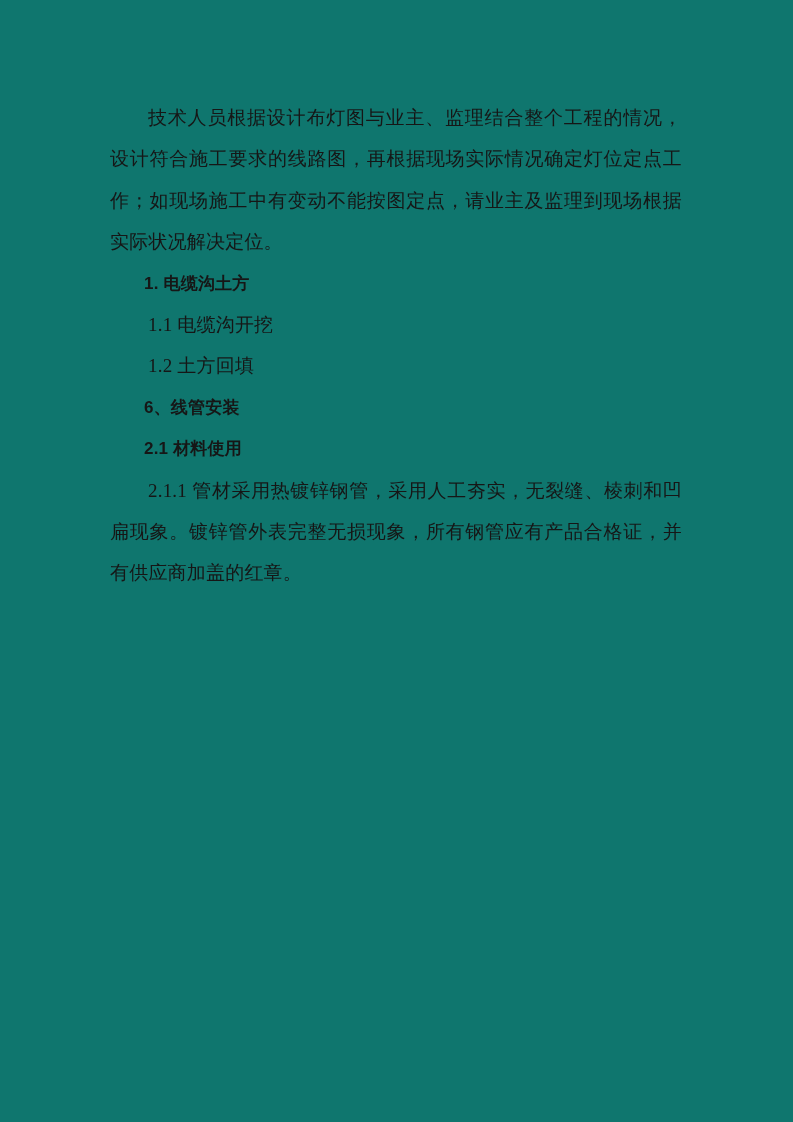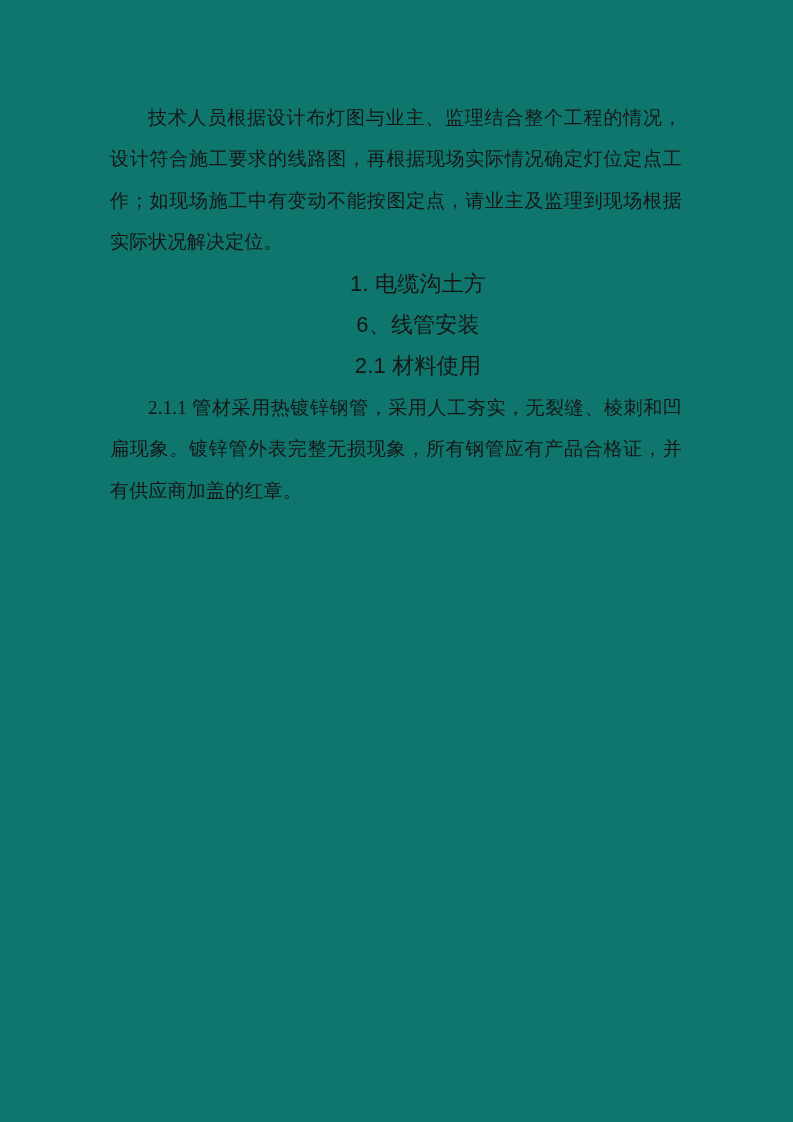--- a/index.html
+++ b/index.html
@@ -30,33 +30,35 @@
     text-align: justify;
     text-indent: 2em;
     letter-spacing: 0.2px;
     font-family: "Liberation Serif", "DejaVu Serif", serif;
     font-weight: 400;
     word-break: normal;
     overflow-wrap: break-word;
   }
   .block.heading {
     font-family: "Liberation Sans", "DejaVu Sans", sans-serif;
-    font-weight: 400;
-    font-size: 22px;
-    text-align: center;
+    font-weight: 700;
+    font-size: 17px;
+    text-align: left;
   }
   .block.subheading {
     text-align: left;
   }
 </style>
 </head>
 <body>
 
 <div class="page">
   <div class="content">
 
   <p class="block body">技术人员根据设计布灯图与业主、监理结合整个工程的情况，设计符合施工要求的线路图，再根据现场实际情况确定灯位定点工作；如现场施工中有变动不能按图定点，请业主及监理到现场根据实际状况解决定位。</p>
       <p class="block heading">1. 电缆沟土方</p>
+      <p class="block subheading">1.1 电缆沟开挖</p>
+      <p class="block subheading">1.2 土方回填</p>
       <p class="block heading">6、线管安装</p>
       <p class="block heading">2.1 材料使用</p>
       <p class="block body">2.1.1 管材采用热镀锌钢管，采用人工夯实，无裂缝、棱刺和凹扁现象。镀锌管外表完整无损现象，所有钢管应有产品合格证，并有供应商加盖的红章。</p>
     </div>
 </div>
 
 </body></html>

